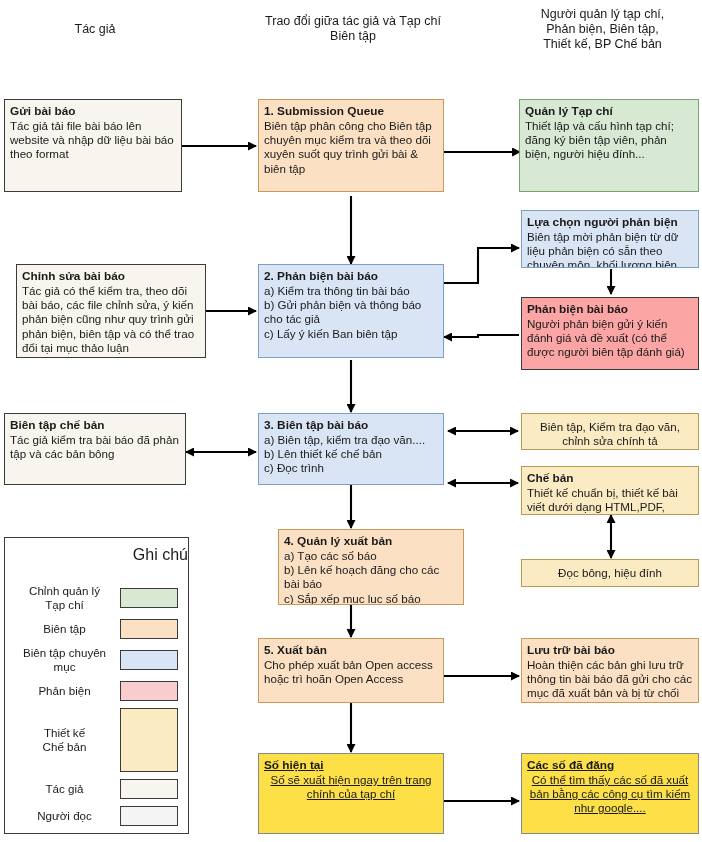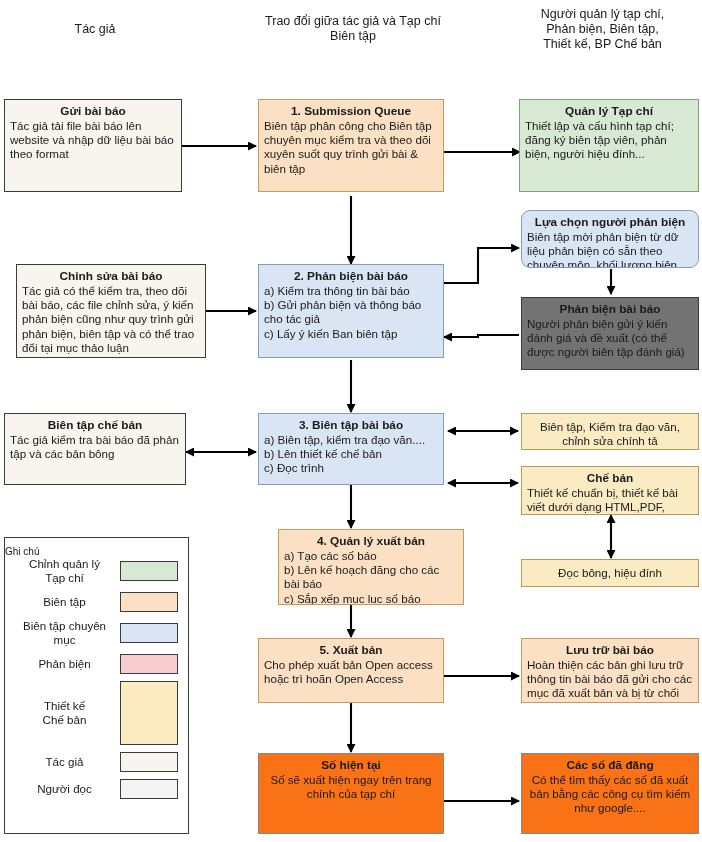--- a/index.html
+++ b/index.html
@@ -25,54 +25,53 @@
   .node {
     position: absolute;
     border: 1px solid #8a7a52;
     padding: 4px 5px 3px 5px;
     font-size: 11.6px;
     line-height: 14.2px;
     overflow: hidden;
   }
   .node .t {
     display: block;
-    text-align: center;
     font-weight: bold;
     font-size: 11.8px;
     line-height: 15px;
     margin-bottom: 0px;
   }
   .node .b {
     display: block;
     text-align: left;
     white-space: pre-line;
   }
   .node .b.center { text-align: center; }
 
   
   .c-author   { background:#f7f5ee; border-color:#3b3b3b; }
   .c-editor   { background:#fbe0c3; border-color:#c79a5b; }
   .c-section  { background:#d9e5f5; border-color:#7e9fc4; }
   .c-manager  { background:#d7e8d3; border-color:#7ba471; }
-  .c-reviewer { background:#737373; border-color:#3b3b3b; }
+  .c-reviewer { background:#fca5a5; border-color:#3b3b3b; }
   .c-design   { background:#fbebc3; border-color:#b89a54; }
-  .c-reader   { background:#f97316; border-color:#888888; }
+  .c-reader   { background:#fde047; border-color:#888888;text-decoration:underline; }
 
   
   svg.wires { position:absolute; left:0; top:0; width:702px; height:842px; pointer-events:none; }
 
   
   .legend {
     position: absolute;
     left: 4px; top: 537px; width: 185px; height: 297px;
     border: 1px solid #3b3b3b;
     background: #ffffff;
   }
   .legend-title {
-    text-align:left; font-size:10px; margin-top:8px; margin-bottom:0;
+    text-align:right; font-size:16px; margin-top:8px; margin-bottom:20px;
   }
   .legend-row {
     display:flex; align-items:center; height:auto;
     padding: 0 10px; margin-bottom: 7px;
   }
   .legend-label {
     flex: 1 1 auto; text-align:center; font-size:11.6px; line-height:14px;
     padding-right:6px; white-space: pre-line;
   }
   .legend-swatch {
@@ -165,21 +164,21 @@
     <span class="b">Tác giả có thể kiểm tra, theo dõi bài báo, các file chỉnh sửa, ý kiến phản biện cũng như quy trình gửi phản biện, biên tập và có thể trao đổi tại mục thảo luận</span>
   </div>
 
   <div class="node c-section" style="left:258px; top:264px; width:186px; height:94px;">
     <span class="t">2. Phản biện bài báo</span>
     <span class="b">a) Kiểm tra thông tin bài báo
 b) Gửi phản biện và thông báo cho tác giả
 c) Lấy ý kiến Ban biên tập</span>
   </div>
 
-  <div class="node c-section" style="left:521px; top:210px; width:178px; height:58px;border-radius:9px;">
+  <div class="node c-section" style="left:521px; top:210px; width:178px; height:58px;">
     <span class="t">Lựa chọn người phản biện</span>
     <span class="b">Biên tập mời phản biện từ dữ liệu phản biện có sẵn theo chuyên môn, khối lượng biên tập...</span>
   </div>
 
   <div class="node c-reviewer" style="left:521px; top:297px; width:178px; height:73px;">
     <span class="t">Phản biện bài báo</span>
     <span class="b">Người phản biện gửi ý kiến đánh giá và đề xuất (có thể được người biên tập đánh giá)</span>
   </div>
 
   <div class="node c-author" style="left:4px; top:413px; width:182px; height:72px;">

